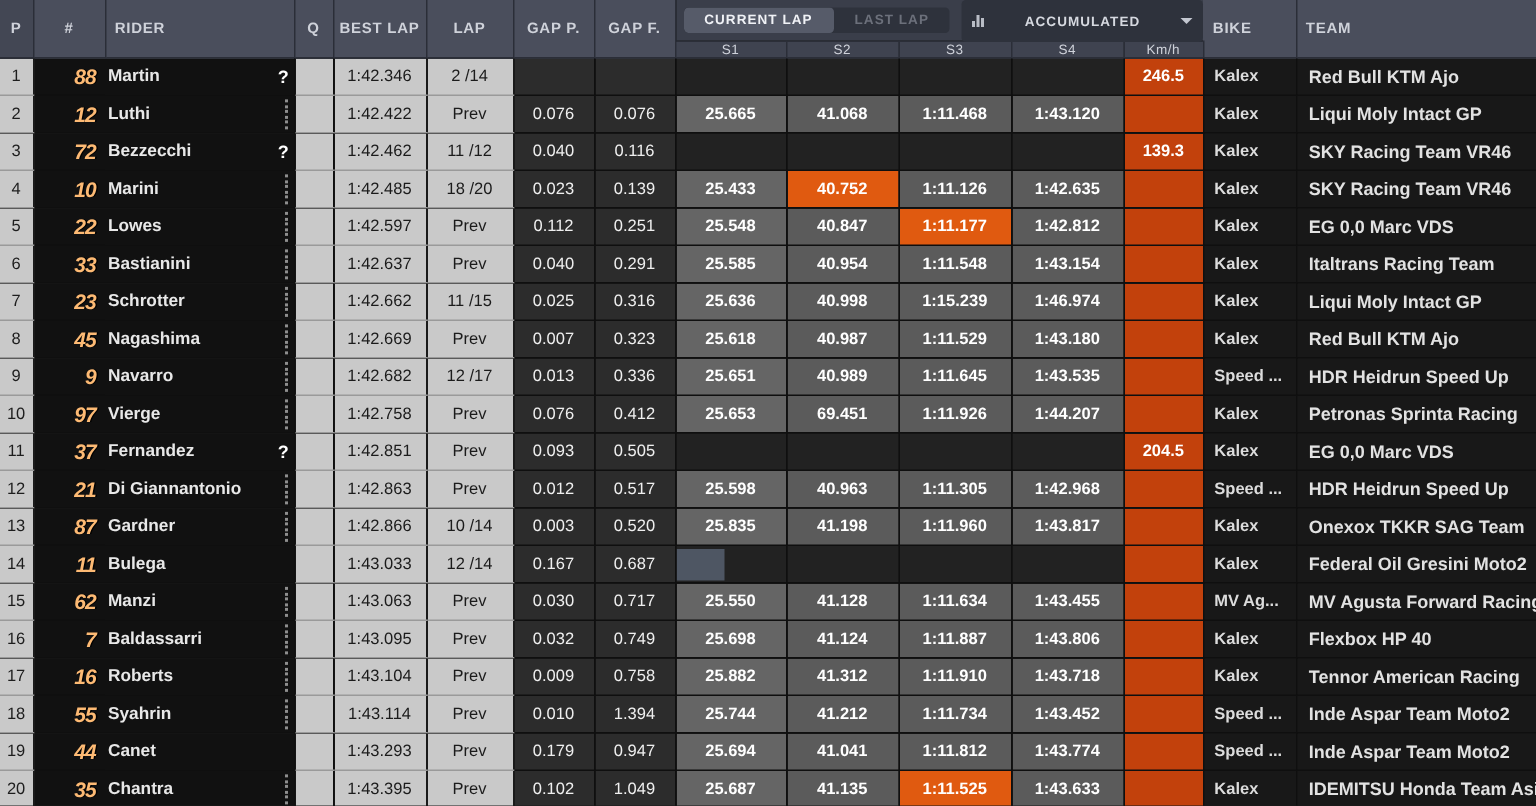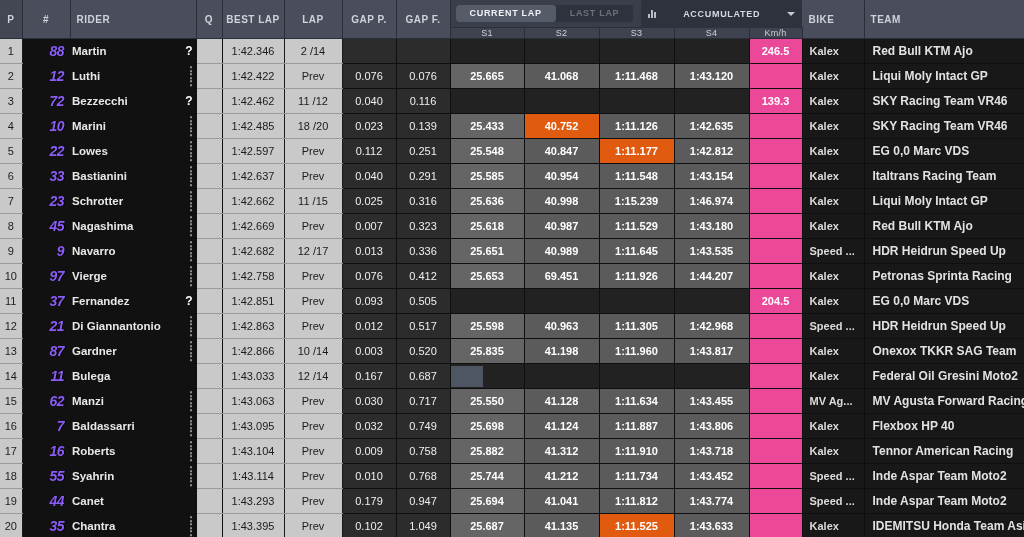--- a/index.html
+++ b/index.html
@@ -105,21 +105,21 @@
     font-size: 11px; padding: 0; font-weight: normal;
     border-right: 1px solid #1a1a1a;
     border-bottom: 1px solid #9a9a9a;
   }
   td.numcell {
     background: #111111; text-align: right; padding: 0 6px 0 0;
     border-right: none;
   }
   .rnum {
     font-style: italic; font-weight: bold; font-size: 14px;
-    color: #8b5cf6; letter-spacing: -0.5px;
+    color: #fdba74; letter-spacing: -0.5px;
     text-shadow: 1px 0 0 #000;
   }
   td.rider {
     background: #111111; color: #e8e8e8; font-weight: bold;
     font-size: 11.5px; padding-left: 2px; position: relative;
     border-right: 1px solid #0f0f0f;
   }
   .flagmark {
     position: absolute; right: 3px; top: 50%; transform: translateY(-50%);
     font-weight: bold; font-size: 12px; color: #ffffff;
@@ -139,21 +139,21 @@
     background: #2c2c2c; color: #efefef; text-align: center; font-size: 11px;
   }
   td.sec {
     background: #5b5b5b; color: #ffffff; text-align: center; font-size: 11px;
     font-weight: bold;
   }
   td.sec.s1 { background: #656565; }
   td.sec.empty { background: #222222; }
   td.sec.best { background: #e05a10; color: #ffffff; }
   td.kmh {
-    background: #ec4899; color: #ffffff; text-align: center; font-size: 11px;
+    background: #c2410c; color: #ffffff; text-align: center; font-size: 11px;
     font-weight: bold;
   }
   td.bike {
     background: #181818; color: #dcdcdc; text-align: left; font-size: 11px;
     font-weight: bold; padding-left: 7px;
   }
   td.team {
     background: #181818; color: #e2e2e2; text-align: left; font-size: 12px;
     font-weight: bold; padding-left: 8px; border-right: none;
   }
@@ -610,21 +610,21 @@
               <i></i>
               <i></i>
               <i></i>
               <i></i>
               <i></i>
             </span></td>
           <td class="qcol"></td>
           <td class="lightcell">1:43.114</td>
           <td class="lightcell">Prev</td>
           <td class="gap">0.010</td>
-          <td class="gap">0.768</td>
+          <td class="gap">1.394</td>
           <td class="sec s1">25.744</td>
           <td class="sec">41.212</td>
           <td class="sec">1:11.734</td>
           <td class="sec">1:43.452</td>
           <td class="kmh"></td>
           <td class="bike">Speed ...</td>
           <td class="team">Inde Aspar Team Moto2</td>
         </tr>
         <tr>
           <td class="pos">19</td>

